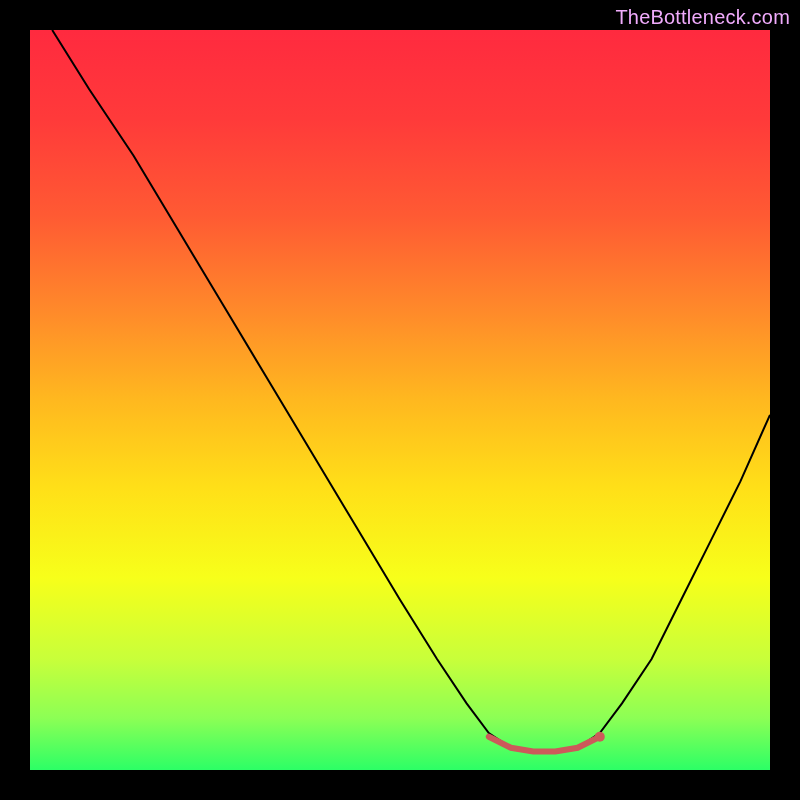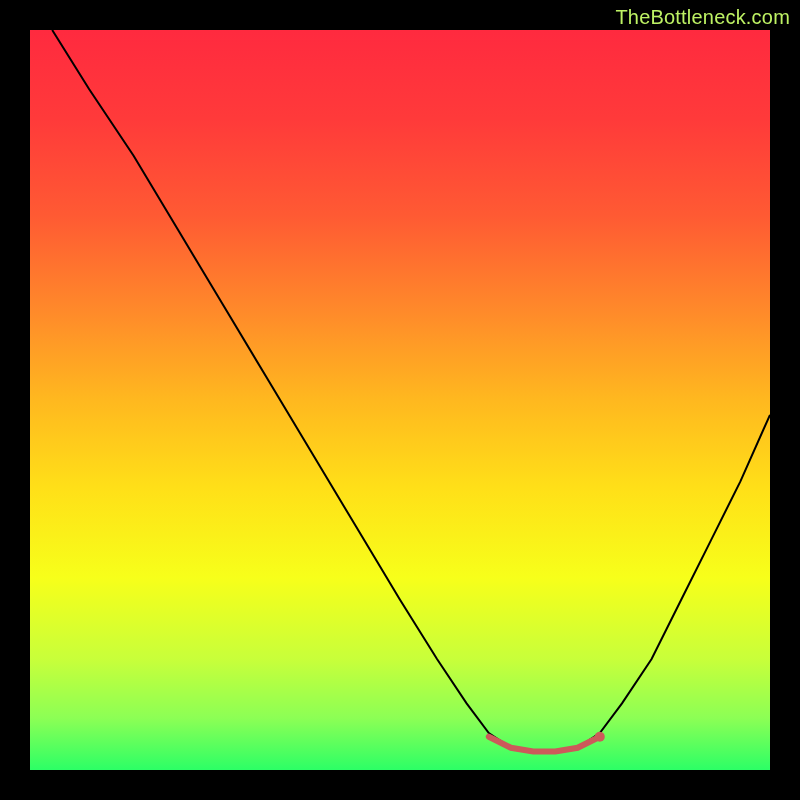--- a/index.html
+++ b/index.html
@@ -15,21 +15,21 @@
     position: absolute;
     top: 0;
     left: 0;
     width: 800px;
     height: 800px;
   }
   .watermark {
     position: absolute;
     top: 6px;
     right: 10px;
-    color: #bef264;
+    color: #f0abfc;
     font-size: 20px;
     font-weight: 500;
     letter-spacing: 0.2px;
   }
   svg { display: block; }
 </style>
 </head>
 <body>
 
 <div class="wrap">

